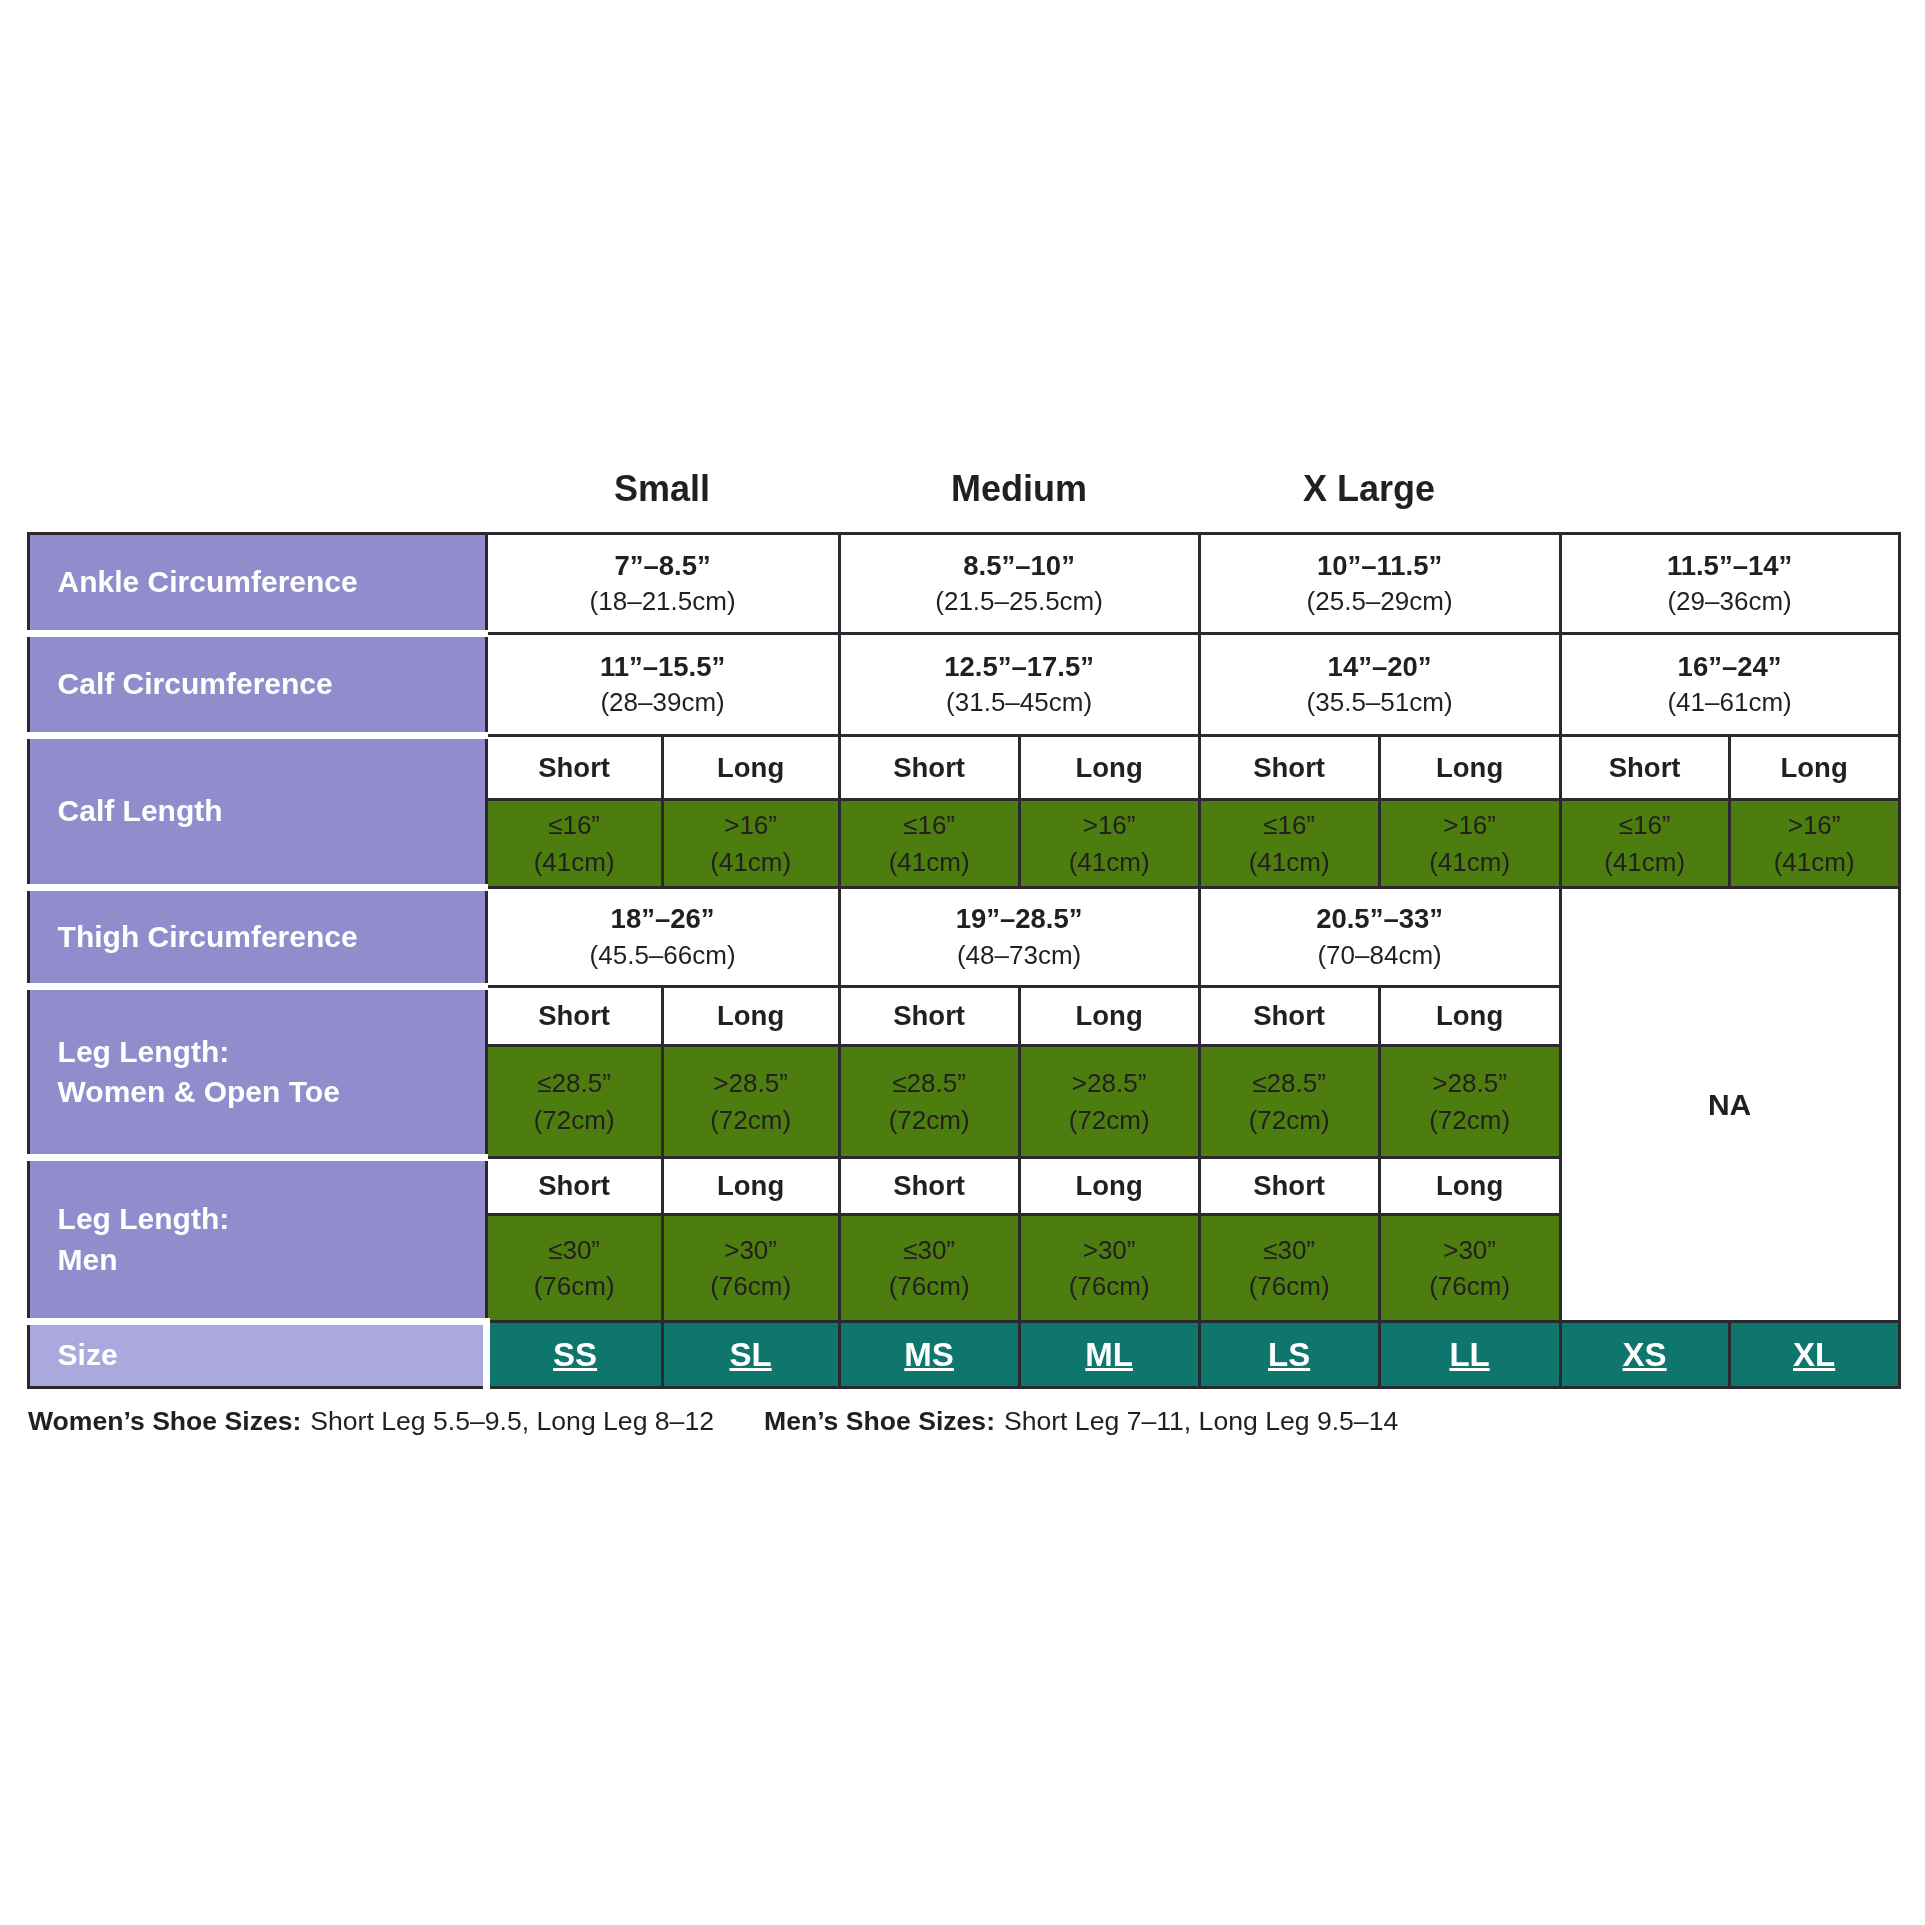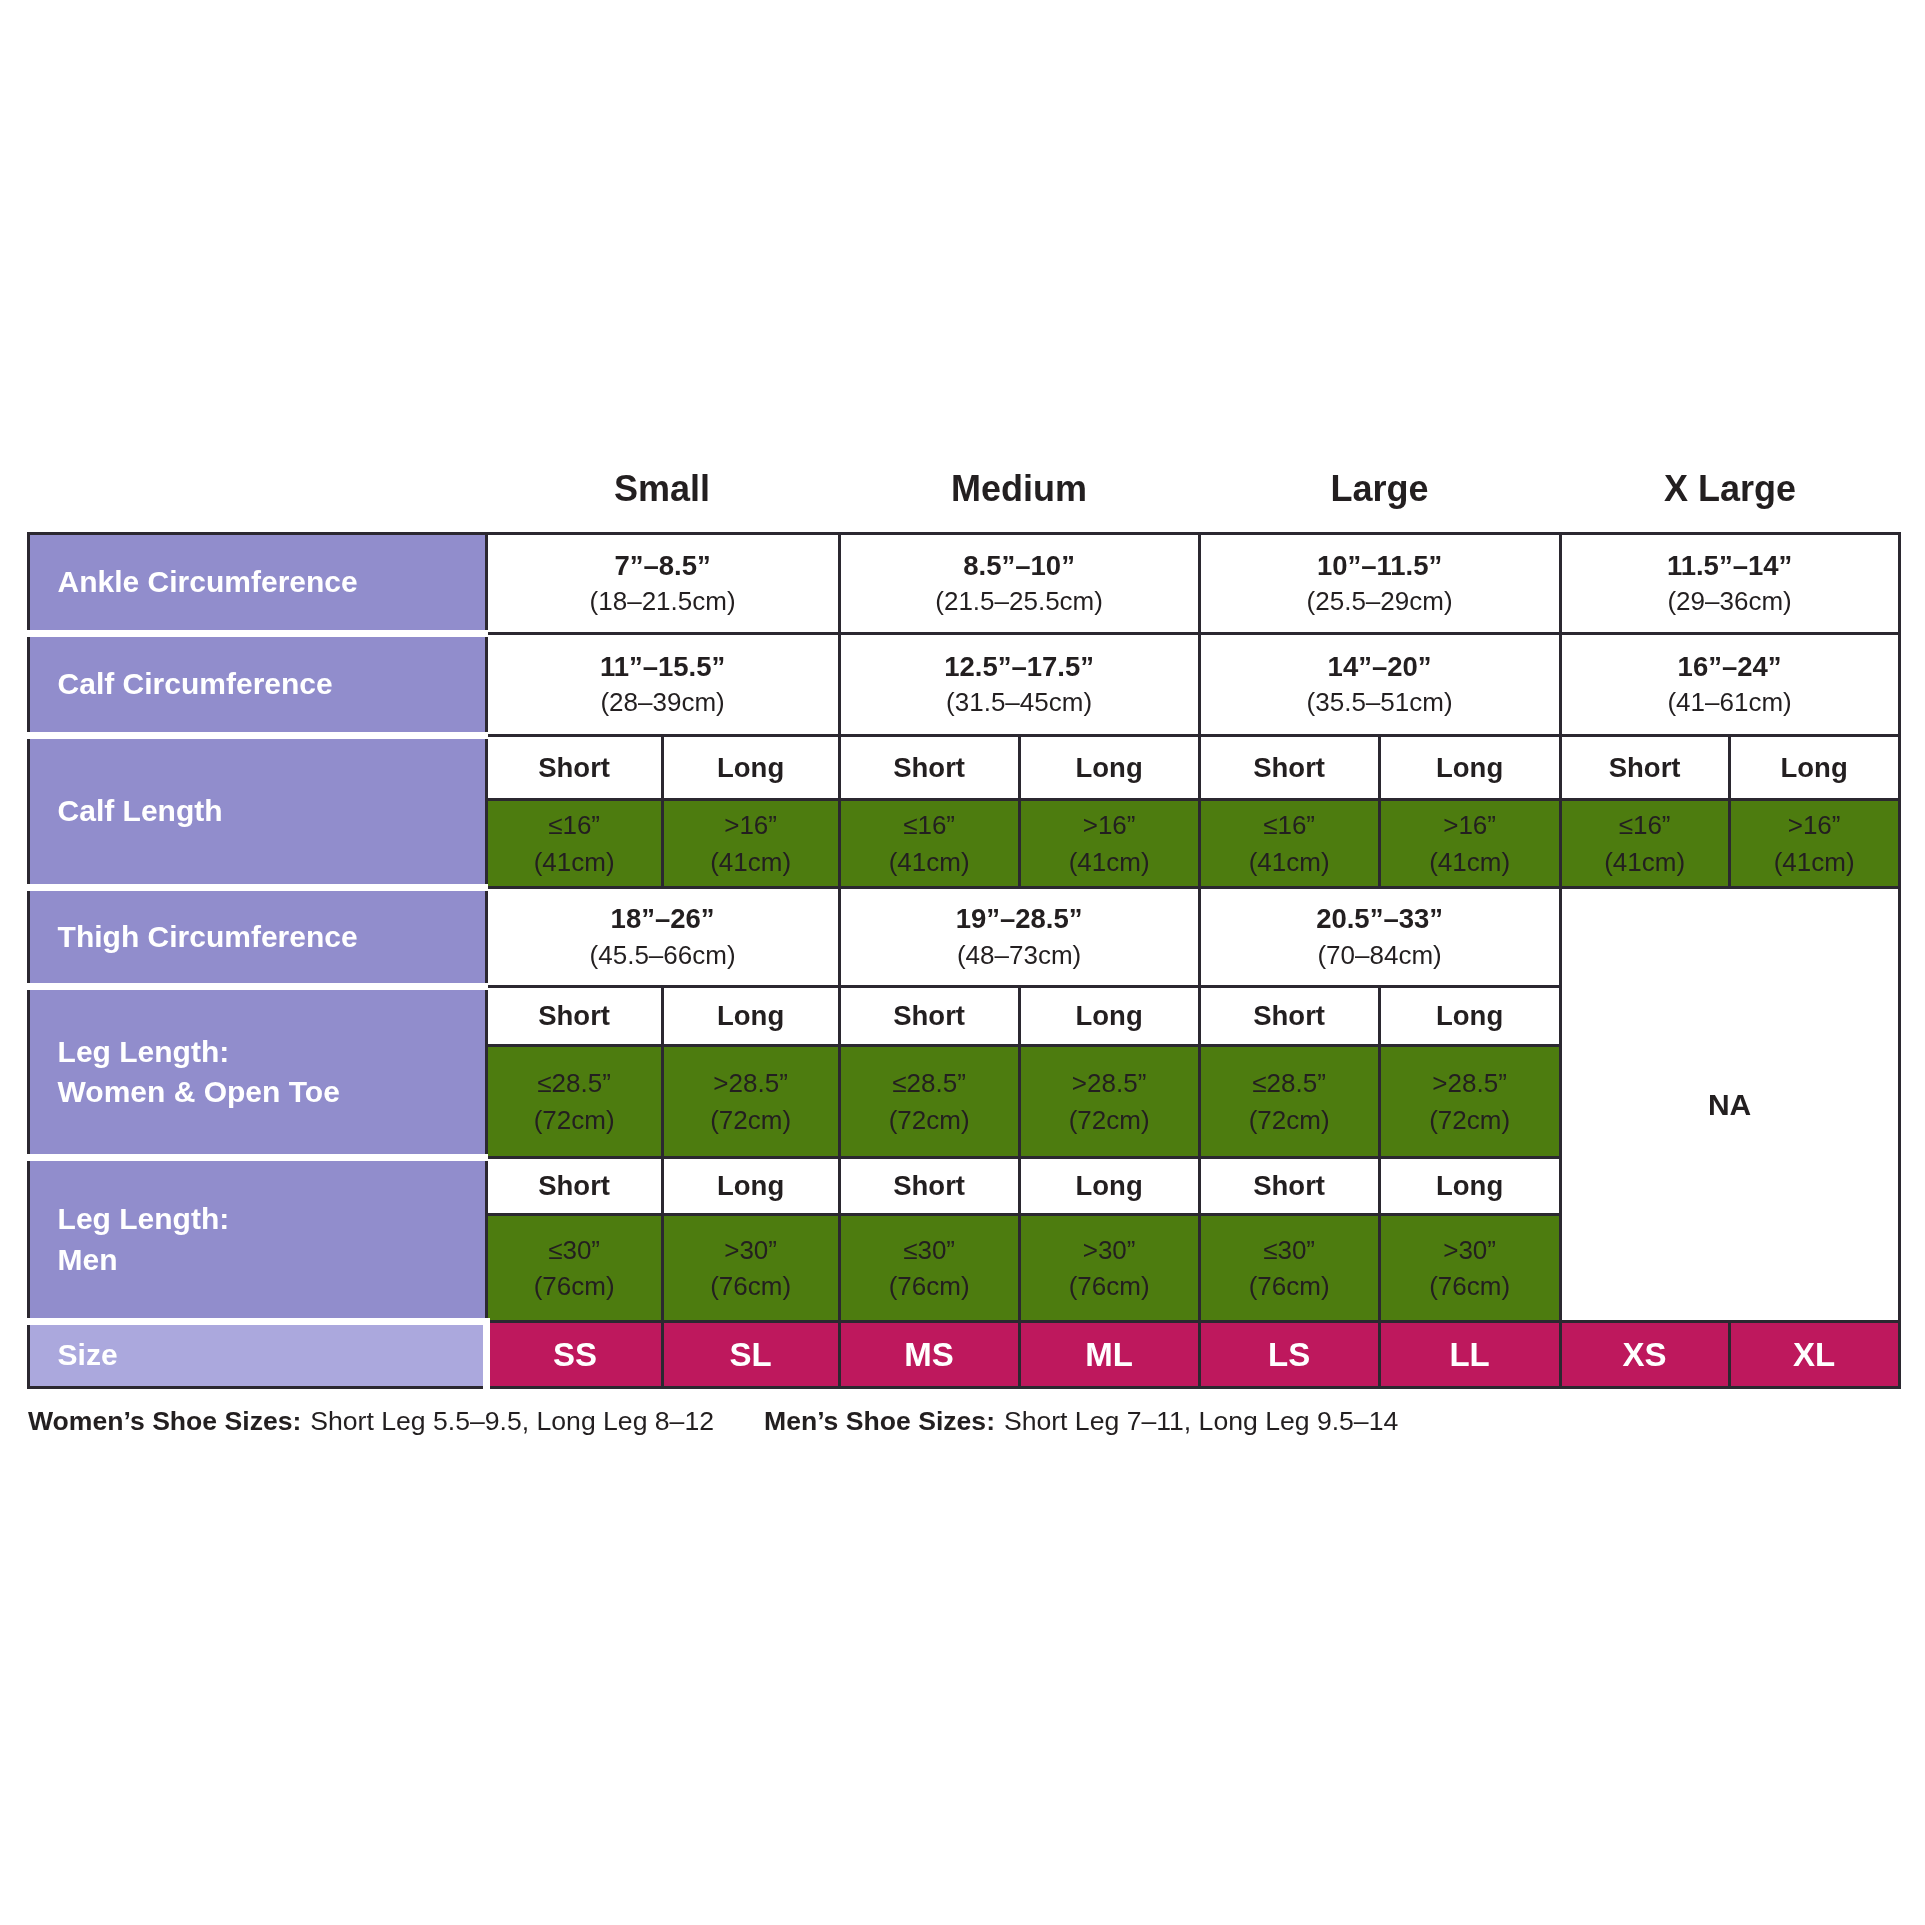--- a/index.html
+++ b/index.html
@@ -59,43 +59,43 @@
   td.v{border:3.5px solid #2b2830;background:#ffffff;}
   .in{font-size:27.5px;font-weight:bold;line-height:1.3;}
   .cm{font-size:26px;font-weight:normal;line-height:1.3;margin-top:1.8px;}
 
   td.sh{border:3.5px solid #2b2830;background:#ffffff;font-size:27.5px;font-weight:bold;margin-left:40px;}
   td.sv{border:3.5px solid #2b2830;background:#4d7c0f;font-size:26px;font-weight:normal;line-height:1.4;text-align:center;}
   td.na{border:3.5px solid #2b2830;background:#ffffff;font-size:30px;font-weight:bold;}
 
   
   td.sz{
-    background:#be185d;color:#ffffff;
+    background:#0f766e;color:#ffffff;
     font-size:33px;font-weight:bold;
     border:3.5px solid #2b2830;
+    text-decoration:underline;
   }
   td.sz.first{border-left:7px solid #ffffff;}
 
   
   .footer{
     position:absolute;left:28px;top:1406px;
     font-size:26.6px;color:#231f20;
     display:flex;gap:50px;white-space:nowrap;
   }
   .footer b{font-weight:bold;margin-right:8.9px;}
 </style>
 </head>
 <body>
 
 <div class="page">
 
   <div class="size-headers">
     <span class="szh w-small">Small</span>
     <span class="szh w-medium">Medium</span>
-    <span class="szh w-large">Large</span>
     <span class="szh w-xlarge">X Large</span>
   </div>
 
   <table class="chart">
     <colgroup>
       <col style="width:458px">
         <col style="width:176px">
         <col style="width:177px">
       <col style="width:180px">
         <col style="width:180px">

